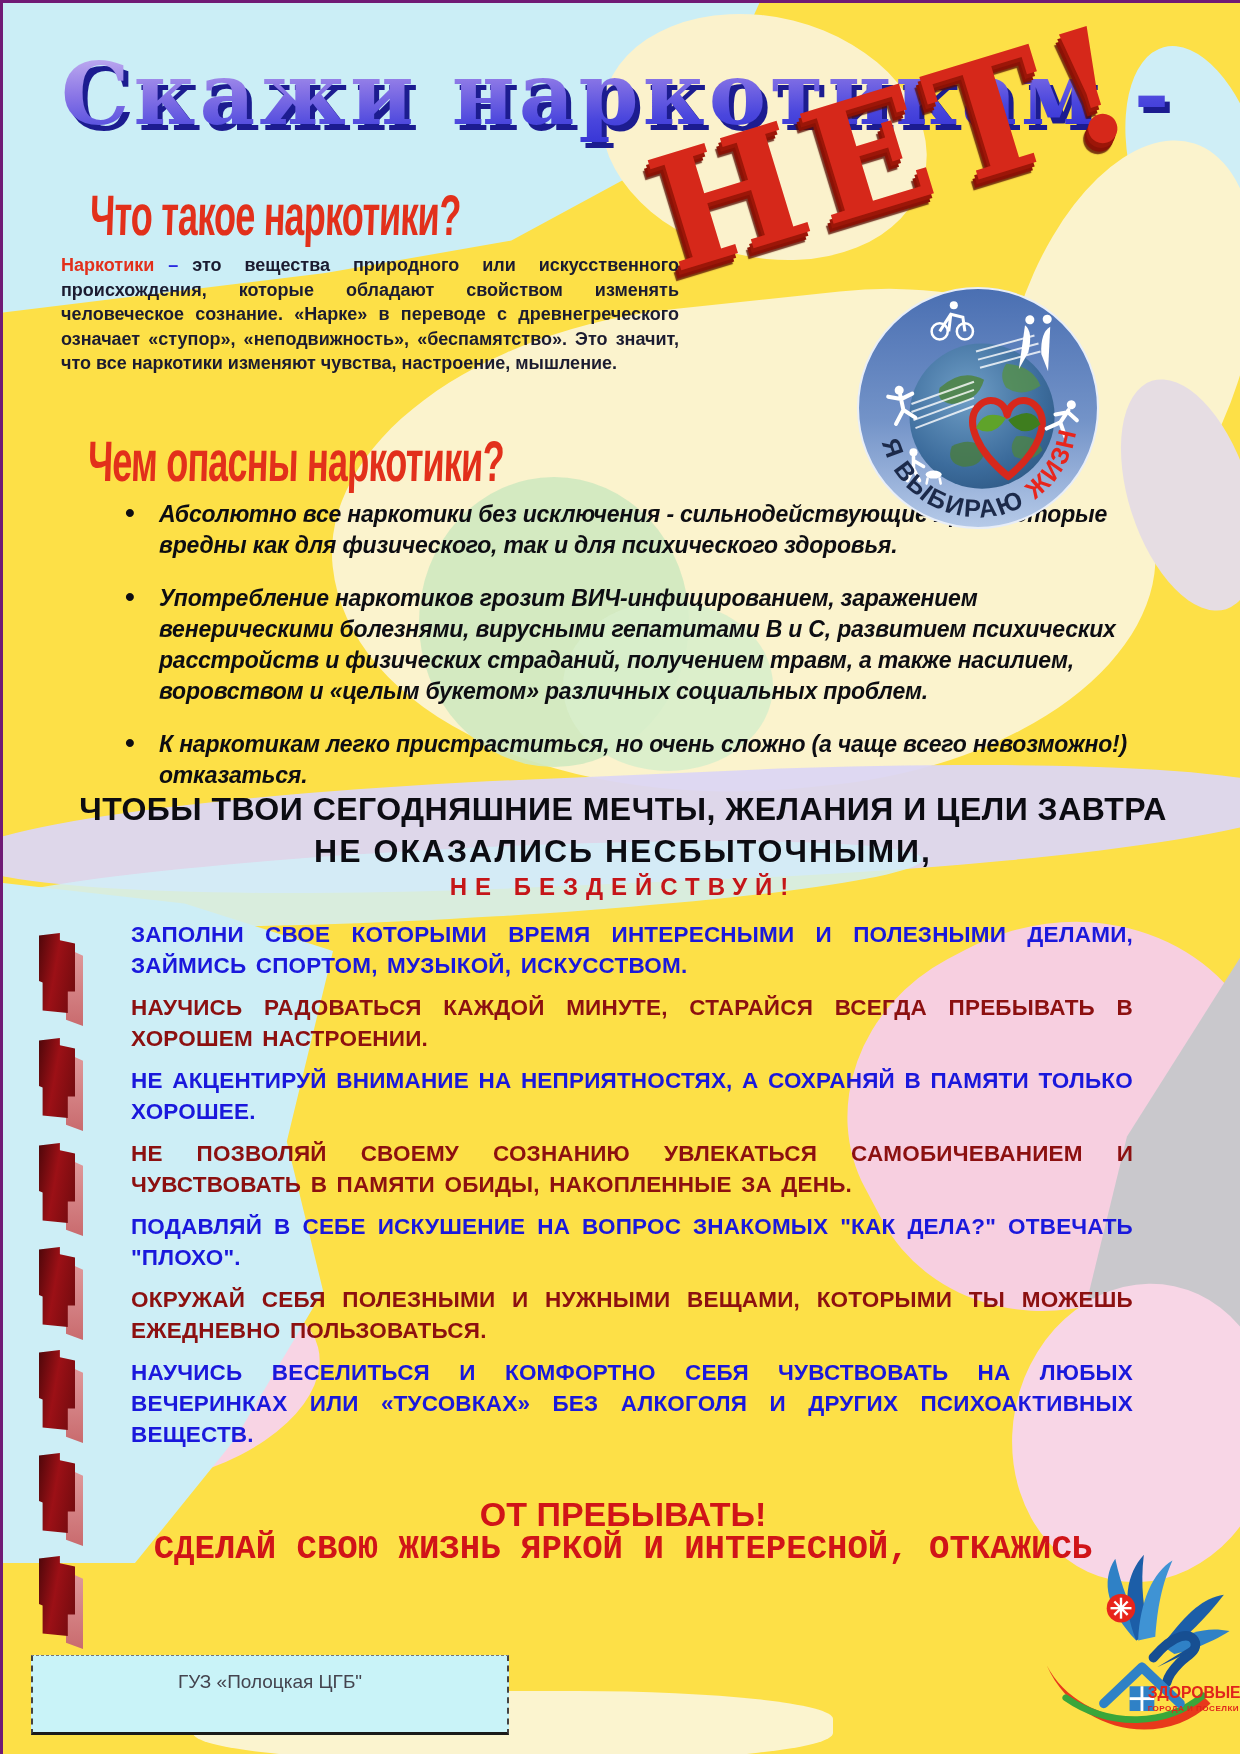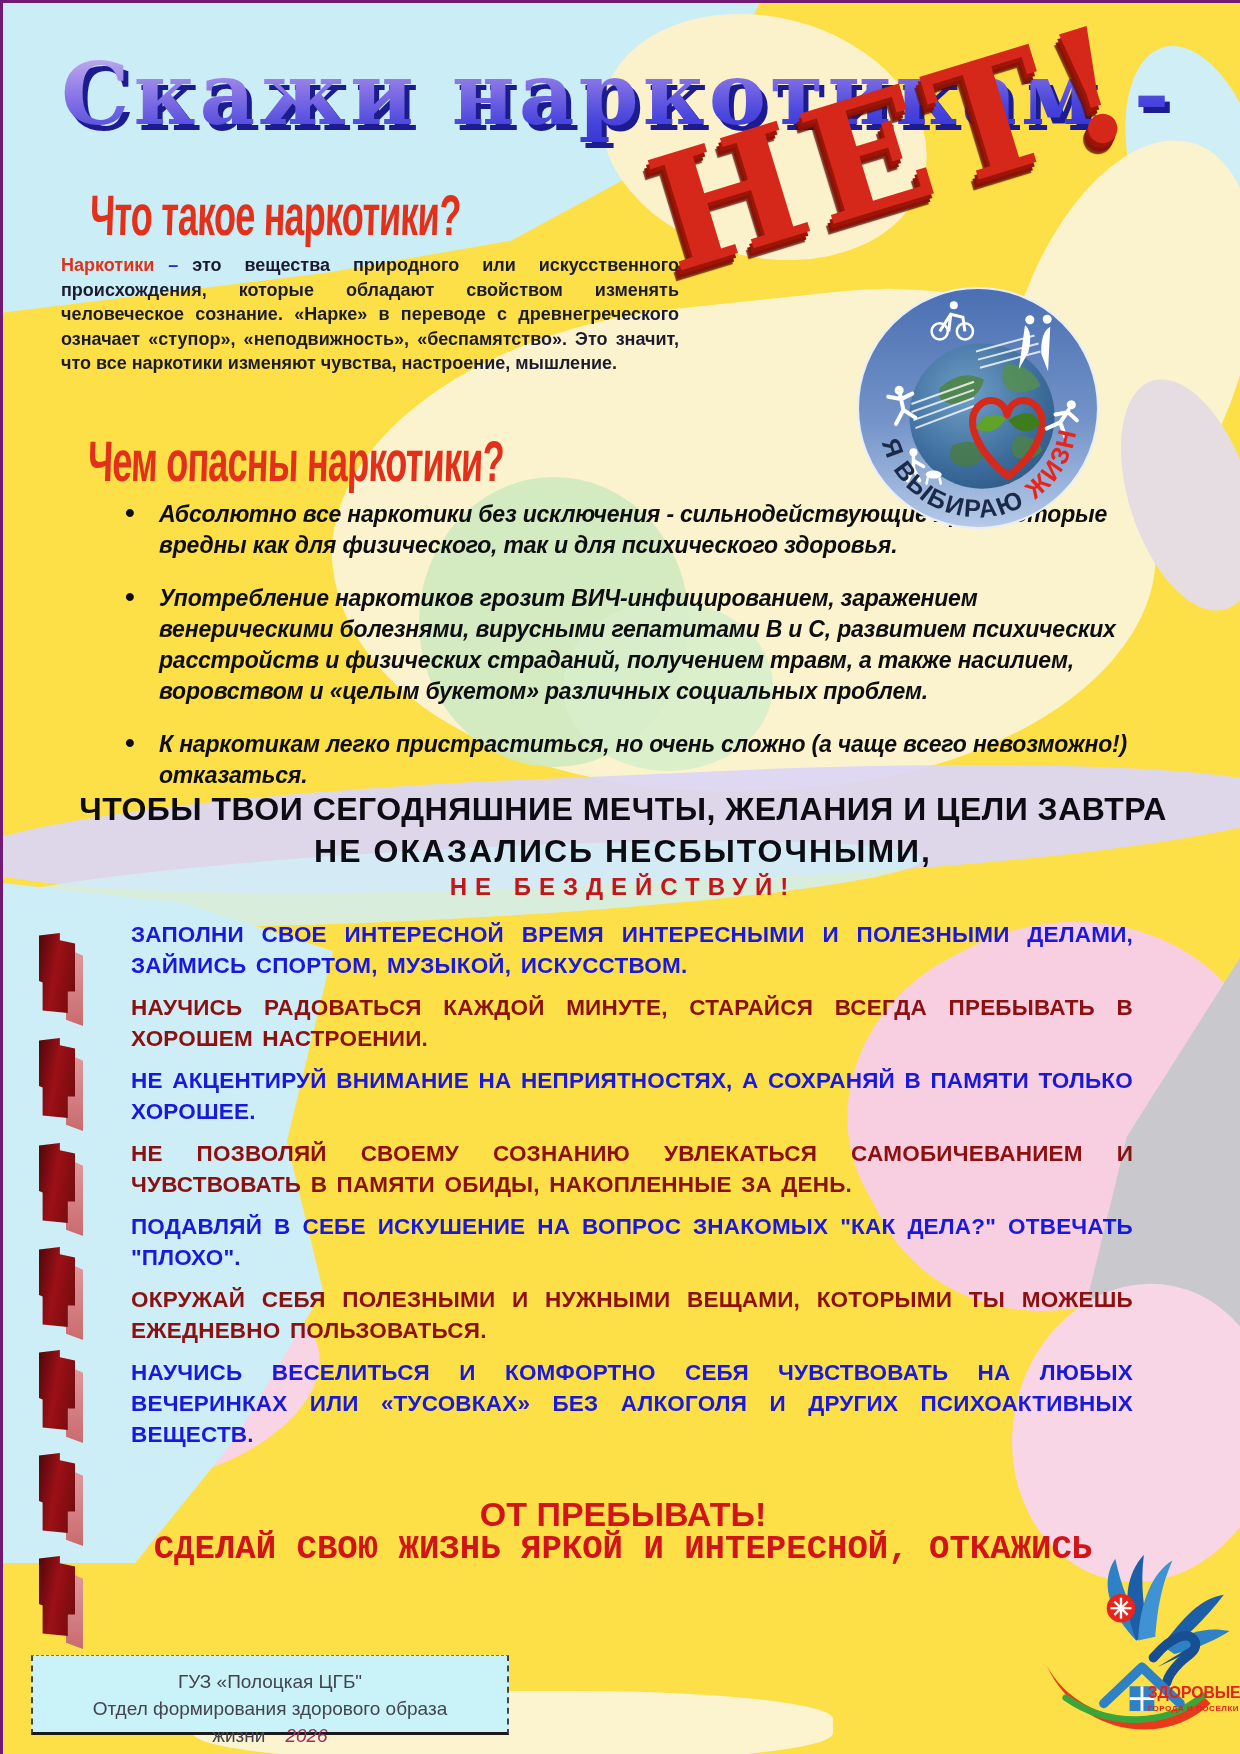--- a/index.html
+++ b/index.html
@@ -157,21 +157,21 @@
 
   <div class="rbar" style="top:930px"></div>
   <div class="rbar" style="top:1035px"></div>
   <div class="rbar" style="top:1140px"></div>
   <div class="rbar" style="top:1244px"></div>
   <div class="rbar" style="top:1347px"></div>
   <div class="rbar" style="top:1450px"></div>
   <div class="rbar" style="top:1553px"></div>
 
   <div class="advice">
-    <p class="adv-blue">ЗАПОЛНИ СВОЕ ИНТЕРЕСНОЙ ВРЕМЯ ИНТЕРЕСНЫМИ И ПОЛЕЗНЫМИ ДЕЛАМИ, ЗАЙМИСЬ СПОРТОМ, МУЗЫКОЙ, ИСКУССТВОМ.</p>
+    <p class="adv-blue">ЗАПОЛНИ СВОЕ КОТОРЫМИ ВРЕМЯ ИНТЕРЕСНЫМИ И ПОЛЕЗНЫМИ ДЕЛАМИ, ЗАЙМИСЬ СПОРТОМ, МУЗЫКОЙ, ИСКУССТВОМ.</p>
     <p class="adv-maroon">НАУЧИСЬ РАДОВАТЬСЯ КАЖДОЙ МИНУТЕ, СТАРАЙСЯ ВСЕГДА ПРЕБЫВАТЬ В ХОРОШЕМ НАСТРОЕНИИ.</p>
     <p class="adv-blue">НЕ АКЦЕНТИРУЙ ВНИМАНИЕ НА НЕПРИЯТНОСТЯХ, А СОХРАНЯЙ В ПАМЯТИ ТОЛЬКО ХОРОШЕЕ.</p>
     <p class="adv-maroon">НЕ ПОЗВОЛЯЙ СВОЕМУ СОЗНАНИЮ УВЛЕКАТЬСЯ САМОБИЧЕВАНИЕМ И ЧУВСТВОВАТЬ В ПАМЯТИ ОБИДЫ, НАКОПЛЕННЫЕ ЗА ДЕНЬ.</p>
     <p class="adv-blue">ПОДАВЛЯЙ В СЕБЕ ИСКУШЕНИЕ НА ВОПРОС ЗНАКОМЫХ "КАК ДЕЛА?" ОТВЕЧАТЬ "ПЛОХО".</p>
     <p class="adv-maroon">ОКРУЖАЙ СЕБЯ ПОЛЕЗНЫМИ И НУЖНЫМИ ВЕЩАМИ, КОТОРЫМИ ТЫ МОЖЕШЬ ЕЖЕДНЕВНО ПОЛЬЗОВАТЬСЯ.</p>
     <p class="adv-blue">НАУЧИСЬ ВЕСЕЛИТЬСЯ И КОМФОРТНО СЕБЯ ЧУВСТВОВАТЬ НА ЛЮБЫХ ВЕЧЕРИНКАХ ИЛИ «ТУСОВКАХ» БЕЗ АЛКОГОЛЯ И ДРУГИХ ПСИХОАКТИВНЫХ ВЕЩЕСТВ.</p>
   </div>
 
   <div class="final final1">СДЕЛАЙ СВОЮ ЖИЗНЬ ЯРКОЙ И ИНТЕРЕСНОЙ, ОТКАЖИСЬ</div>
   <div class="final final2">ОТ ПРЕБЫВАТЬ!</div>
@@ -242,23 +242,20 @@
     </g>
     <text font-family="Liberation Sans, sans-serif" font-size="25" font-weight="bold" letter-spacing="2">
       <textPath href="#lifeArc" startOffset="4">
         <tspan fill="#1c2a4a">Я ВЫБИРАЮ</tspan><tspan dx="10" fill="#e8251c">ЖИЗНЬ</tspan>
       </textPath>
     </text>
   </svg>
 
   <div class="footer-box">
     <div>ГУЗ «Полоцкая ЦГБ"</div>
-    <div>
-      <span>Отдел формирования здорового образа жизни</span><span class="year">2026</span>
-    </div>
   </div>
 
   <svg class="healthy-logo" viewBox="0 0 210 207">
     <g>
       <path d="M6,118 C34,172 112,194 172,152 L178,158 C128,206 38,190 6,118 Z" fill="#e8391b"></path>
       <path d="M26,152 C72,184 132,182 170,150" stroke="#3aa63a" stroke-width="7" fill="none" stroke-linecap="round"></path>
     </g>
     <g>
       <path d="M100,92 C70,60 62,30 78,6 C84,34 94,60 108,84 Z" fill="#2f81c6"></path>
       <path d="M100,92 C84,52 90,22 108,2 C104,34 108,62 114,84 Z" fill="#1c5ea8"></path>

